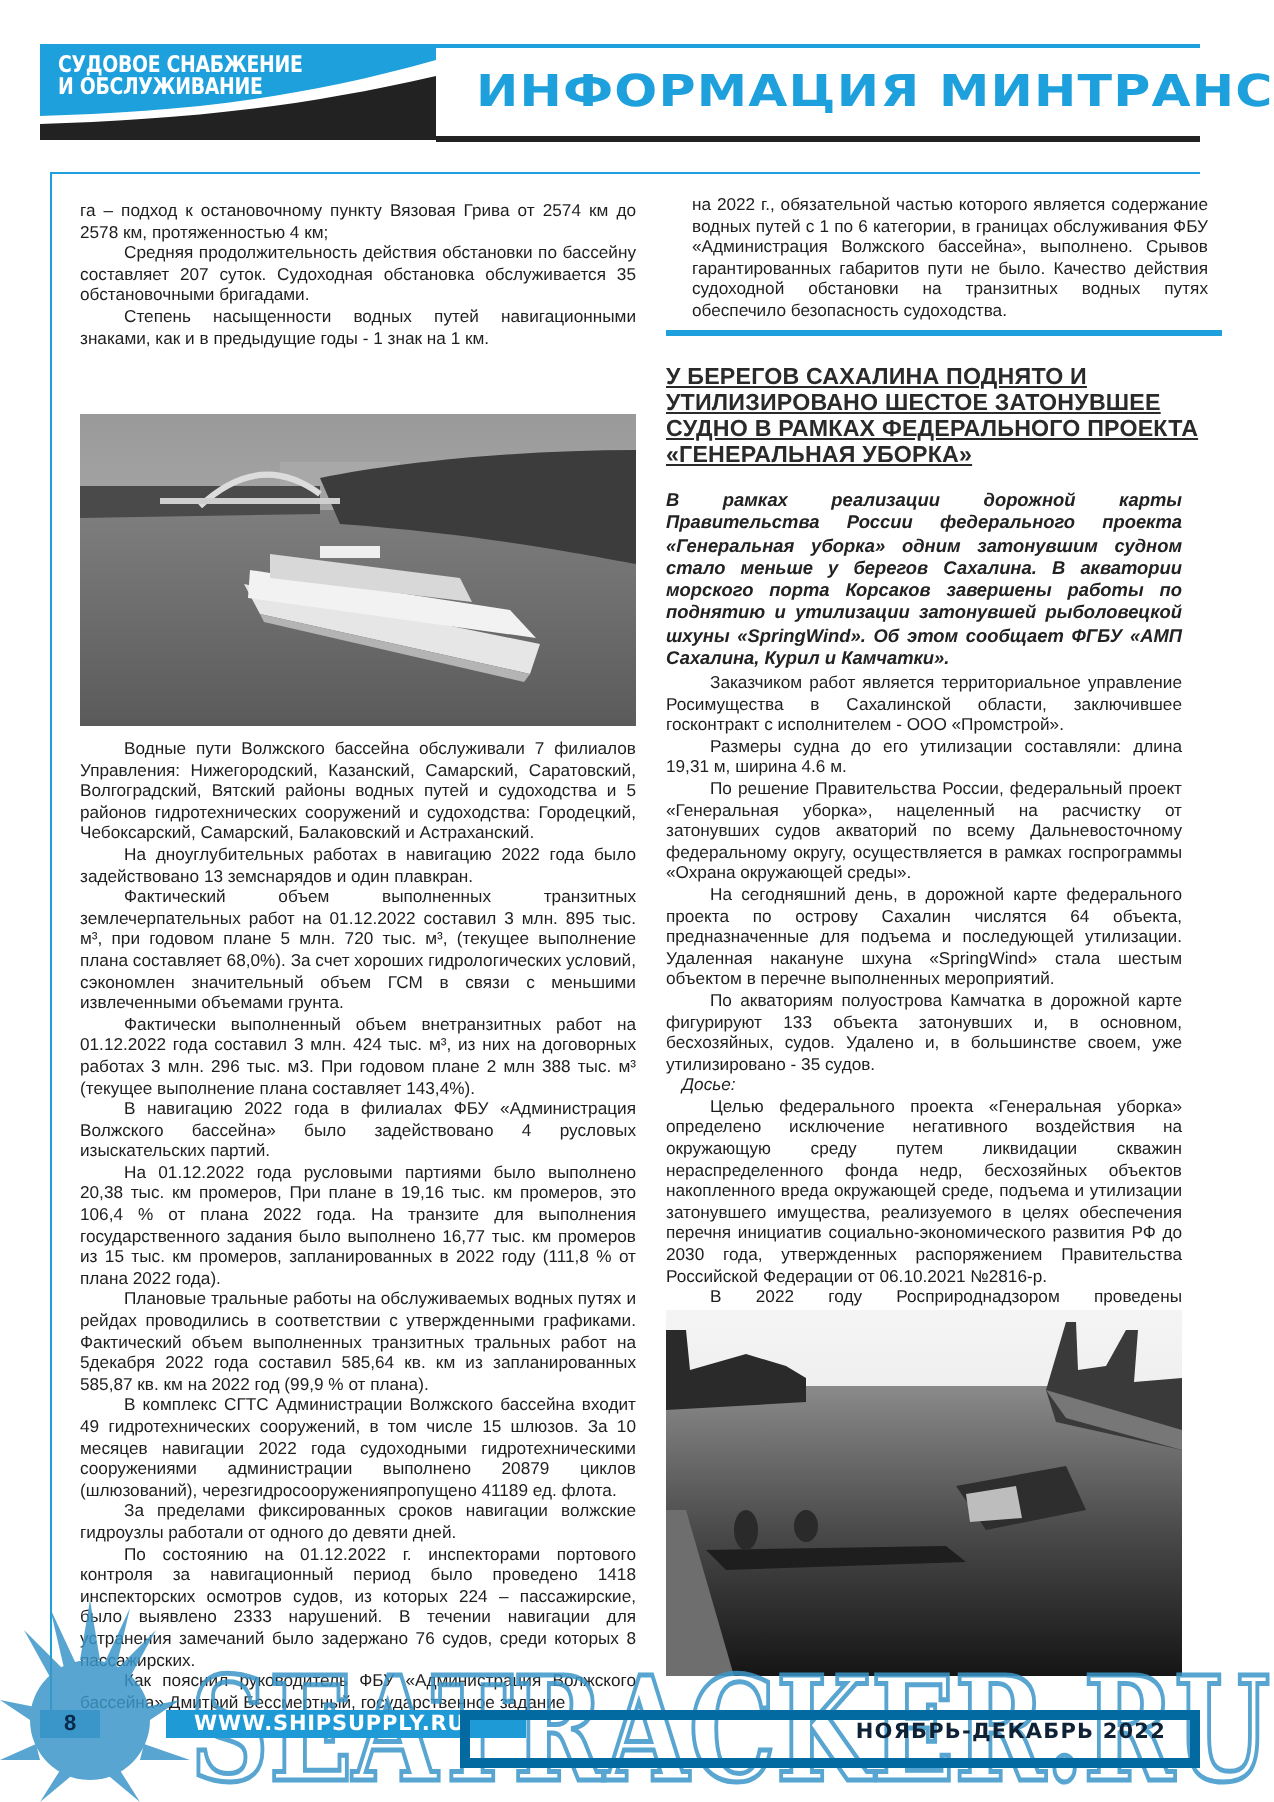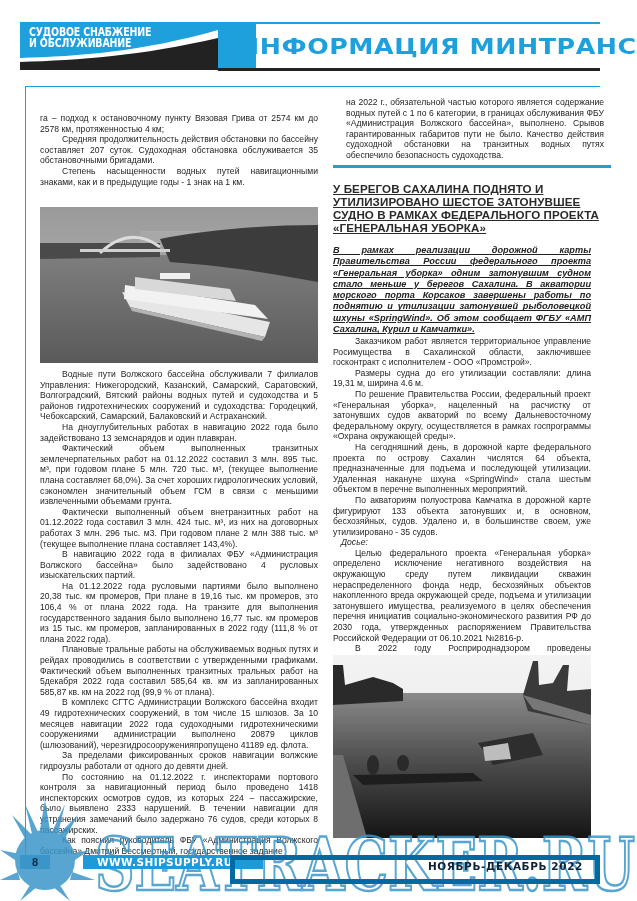--- a/index.html
+++ b/index.html
@@ -1,44 +1,44 @@
 <!DOCTYPE html>
 <html><head>
 <meta charset="utf-8">
 <style>
   * { box-sizing: border-box; margin: 0; padding: 0; }
   html, body { width: 637px; height: 901px; background: #ffffff; overflow: hidden; }
   body { position: relative; font-family: "Liberation Sans", "DejaVu Sans", sans-serif; color: #1a1a1a; }
 
   
   .header { position: absolute; left: 20px; top: 22px; width: 580px; height: 50px; }
-  .logo-block { position: absolute; left: 0; top: 0; width: 236px; height: 48px; background: #1ea0dc; overflow: hidden; }
+  .logo-block { position: absolute; left: 0; top: 0; width: 198px; height: 48px; background: #1ea0dc; overflow: hidden; }
   .logo-text { position: absolute; left: 9px; top: 5px; color: #fff; font-family: "DejaVu Sans", sans-serif; font-weight: bold; font-size: 11.5px; line-height: 11px; letter-spacing: -0.2px; transform: scaleX(0.82); transform-origin: left top; }
   .logo-wave { position: absolute; left: 0; top: 0; width: 198px; height: 48px; }
   .header-top-line { position: absolute; left: 198px; top: 0; width: 382px; height: 2px; background: #1ea0dc; }
   .header-bottom-line { position: absolute; left: 198px; top: 46px; width: 382px; height: 3px; background: #222; }
   .section-title { position: absolute; left: 218px; top: 12px; font-family: "DejaVu Sans", sans-serif; font-weight: bold; font-size: 22px; color: #1ea0dc; letter-spacing: 0.5px; white-space: nowrap; transform: scaleX(1.15); transform-origin: left top; }
 
   
   .frame { position: absolute; left: 25px; top: 86px; width: 575px; height: 775px; border-left: 1px solid #1ea0dc; border-top: 1px solid #1ea0dc; }
 
   .col { position: absolute; font-size: 8.6px; line-height: 10.6px; text-align: justify; color: #1e1e1e; }
   .col p { text-indent: 22px; }
   .col p.noindent { text-indent: 0; }
-  .col-left { left: 40px; top: 113px; width: 278px; }
+  .col-left { left: 40px; top: 100px; width: 278px; }
   .col-right { left: 346px; top: 97px; width: 258px; }
 
   .photo { position: absolute; overflow: hidden; }
   .photo-ship { left: 40px; top: 207px; width: 278px; height: 156px; }
   .photo-wreck { left: 333px; top: 655px; width: 258px; height: 183px; }
 
   .right-divider { position: absolute; left: 333px; top: 165px; width: 278px; height: 3px; background: #1ea0dc; }
 
   .article-title { position: absolute; left: 333px; top: 182px; width: 270px; font-weight: bold; font-size: 11.6px; line-height: 13px; color: #2a2a2a; letter-spacing: 0.1px; text-decoration: underline; }
-  .lead { position: absolute; left: 333px; top: 245px; width: 258px; font-weight: bold; font-style: italic; font-size: 9.2px; line-height: 11.3px; text-align: justify; color: #222; text-decoration: underline; }
+  .lead { position: absolute; left: 333px; top: 245px; width: 258px; font-weight: bold; font-style: italic; font-size: 9.2px; line-height: 11.3px; text-align: justify; color: #222; }
   .col-right2 { left: 333px; top: 336px; width: 258px; }
   .dosie { text-indent: 8px !important; font-style: italic; }
 
   
   .footer { position: absolute; left: 20px; top: 855px; width: 580px; height: 14px; }
   .footer-pagenum { position: absolute; left: 0; top: 0; width: 30px; height: 14px; background: #3a96c8; color: #0a2a4a; font-weight: bold; font-size: 11px; text-align: center; line-height: 14px; }
   .footer-url { position: absolute; left: 30px; top: 0; width: 180px; height: 14px; background: #1e9ad6; color: #fff; font-family: "DejaVu Sans", sans-serif; font-weight: bold; font-size: 10.5px; line-height: 14px; padding-left: 14px; letter-spacing: 0.4px; margin-left: 33px; }
   .footer-box { position: absolute; left: 210px; top: 0; width: 370px; height: 29px; border: 5px solid #0369a1; }
   .footer-issue { position: absolute; right: 12px; top: 0; font-family: "DejaVu Sans", sans-serif; font-weight: bold; font-size: 10.5px; line-height: 12px; color: #0f2235; letter-spacing: 0.6px; }
 

